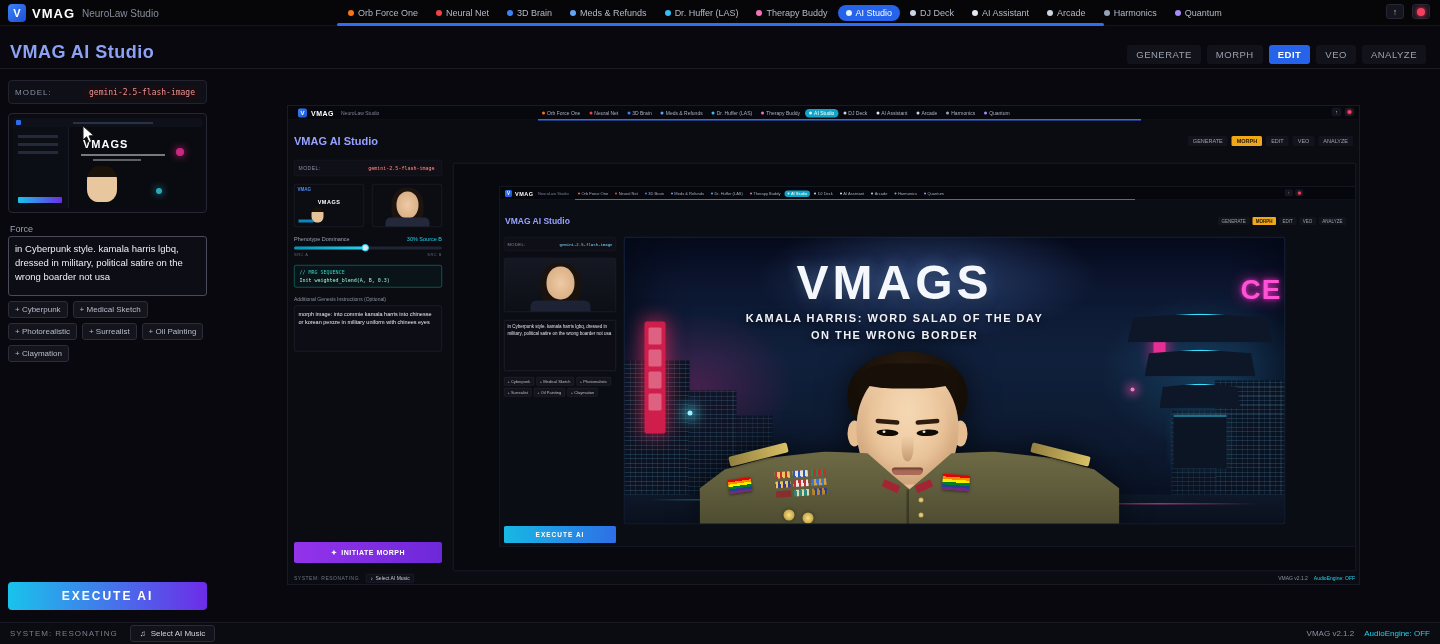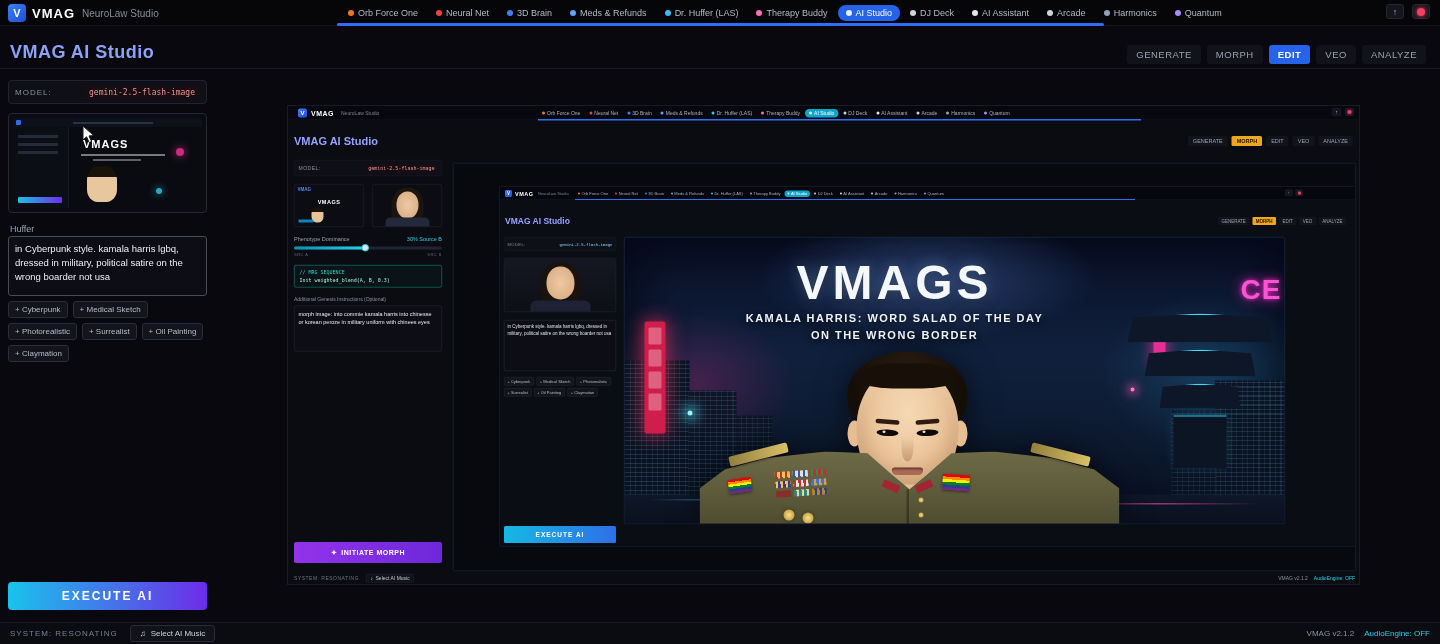--- a/index.html
+++ b/index.html
@@ -330,21 +330,21 @@
       <div class="ms-face"></div>
       <div class="ms-glow1"></div>
       <div class="ms-glow2"></div>
     </div>
   </div>
 
   <svg class="cursor" width="15" height="20" viewBox="0 0 15 20">
     <path d="M1 1 L1 15 L4.6 11.8 L7.2 17.6 L9.6 16.5 L7 10.9 L11.8 10.6 Z" fill="#ffffff" stroke="#1a1a1a" stroke-width="1"></path>
   </svg>
 
-  <div class="prompt-label">Huffer</div>
+  <div class="prompt-label">Force</div>
   <textarea class="prompt-box" style="">in Cyberpunk style. kamala harris lgbq, dressed in military, political satire on the wrong boarder not usa</textarea>
 
   <div class="chips">
 
   <button class="chip">
         <span>+ Cyberpunk</span>
       </button>
       <button class="chip">
         <span>+ Medical Sketch</span>
       </button>

